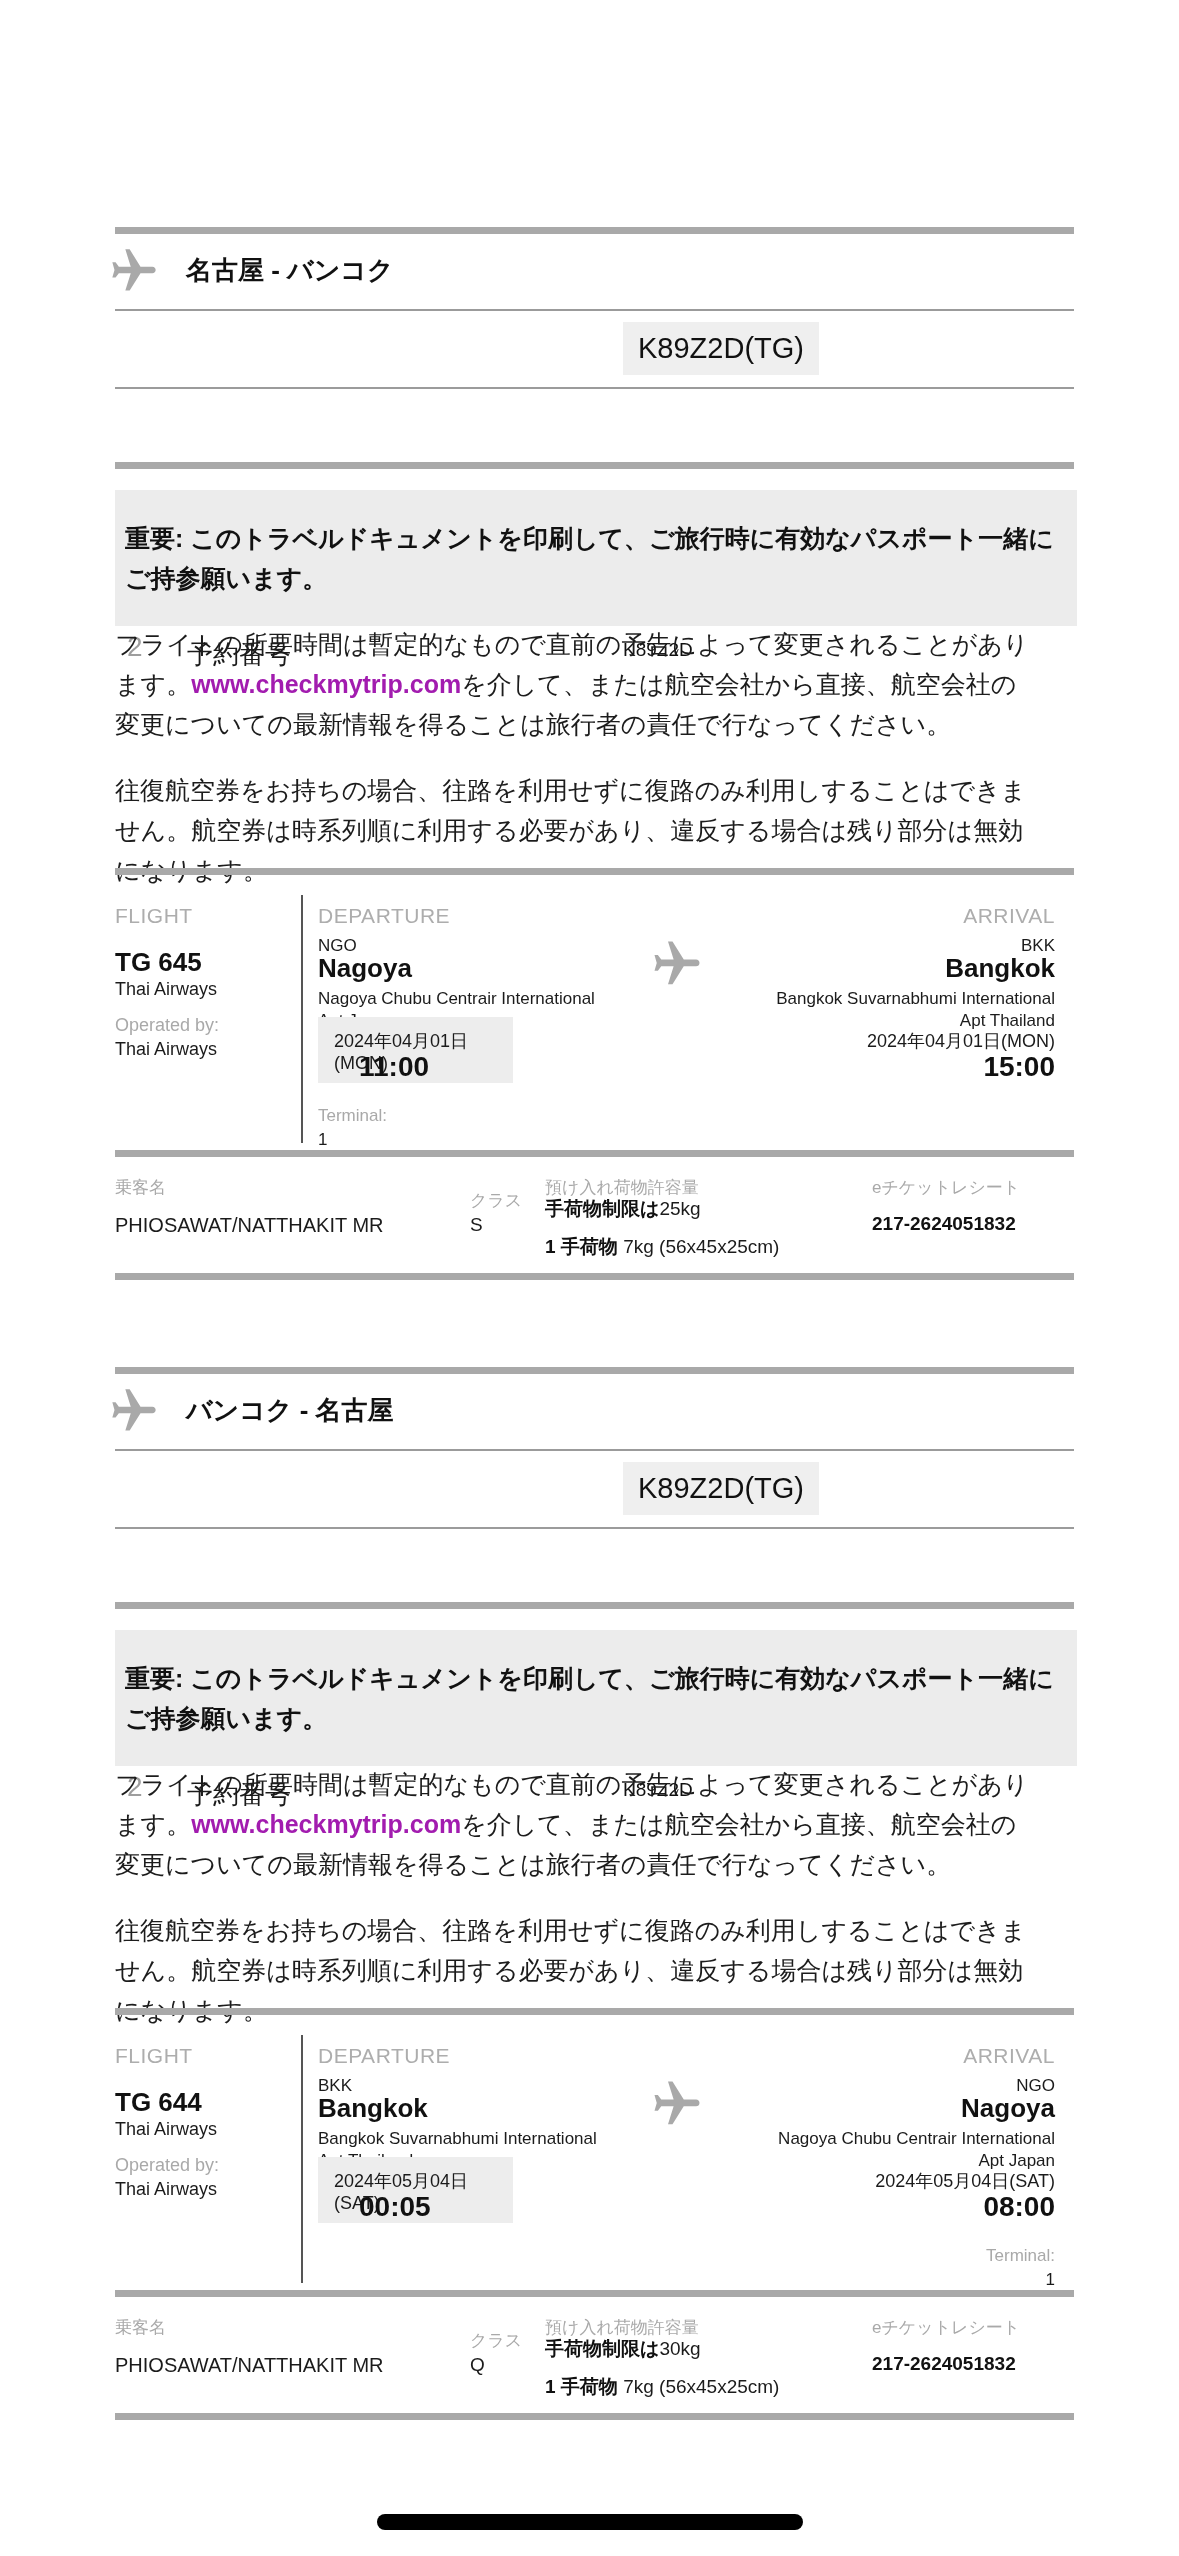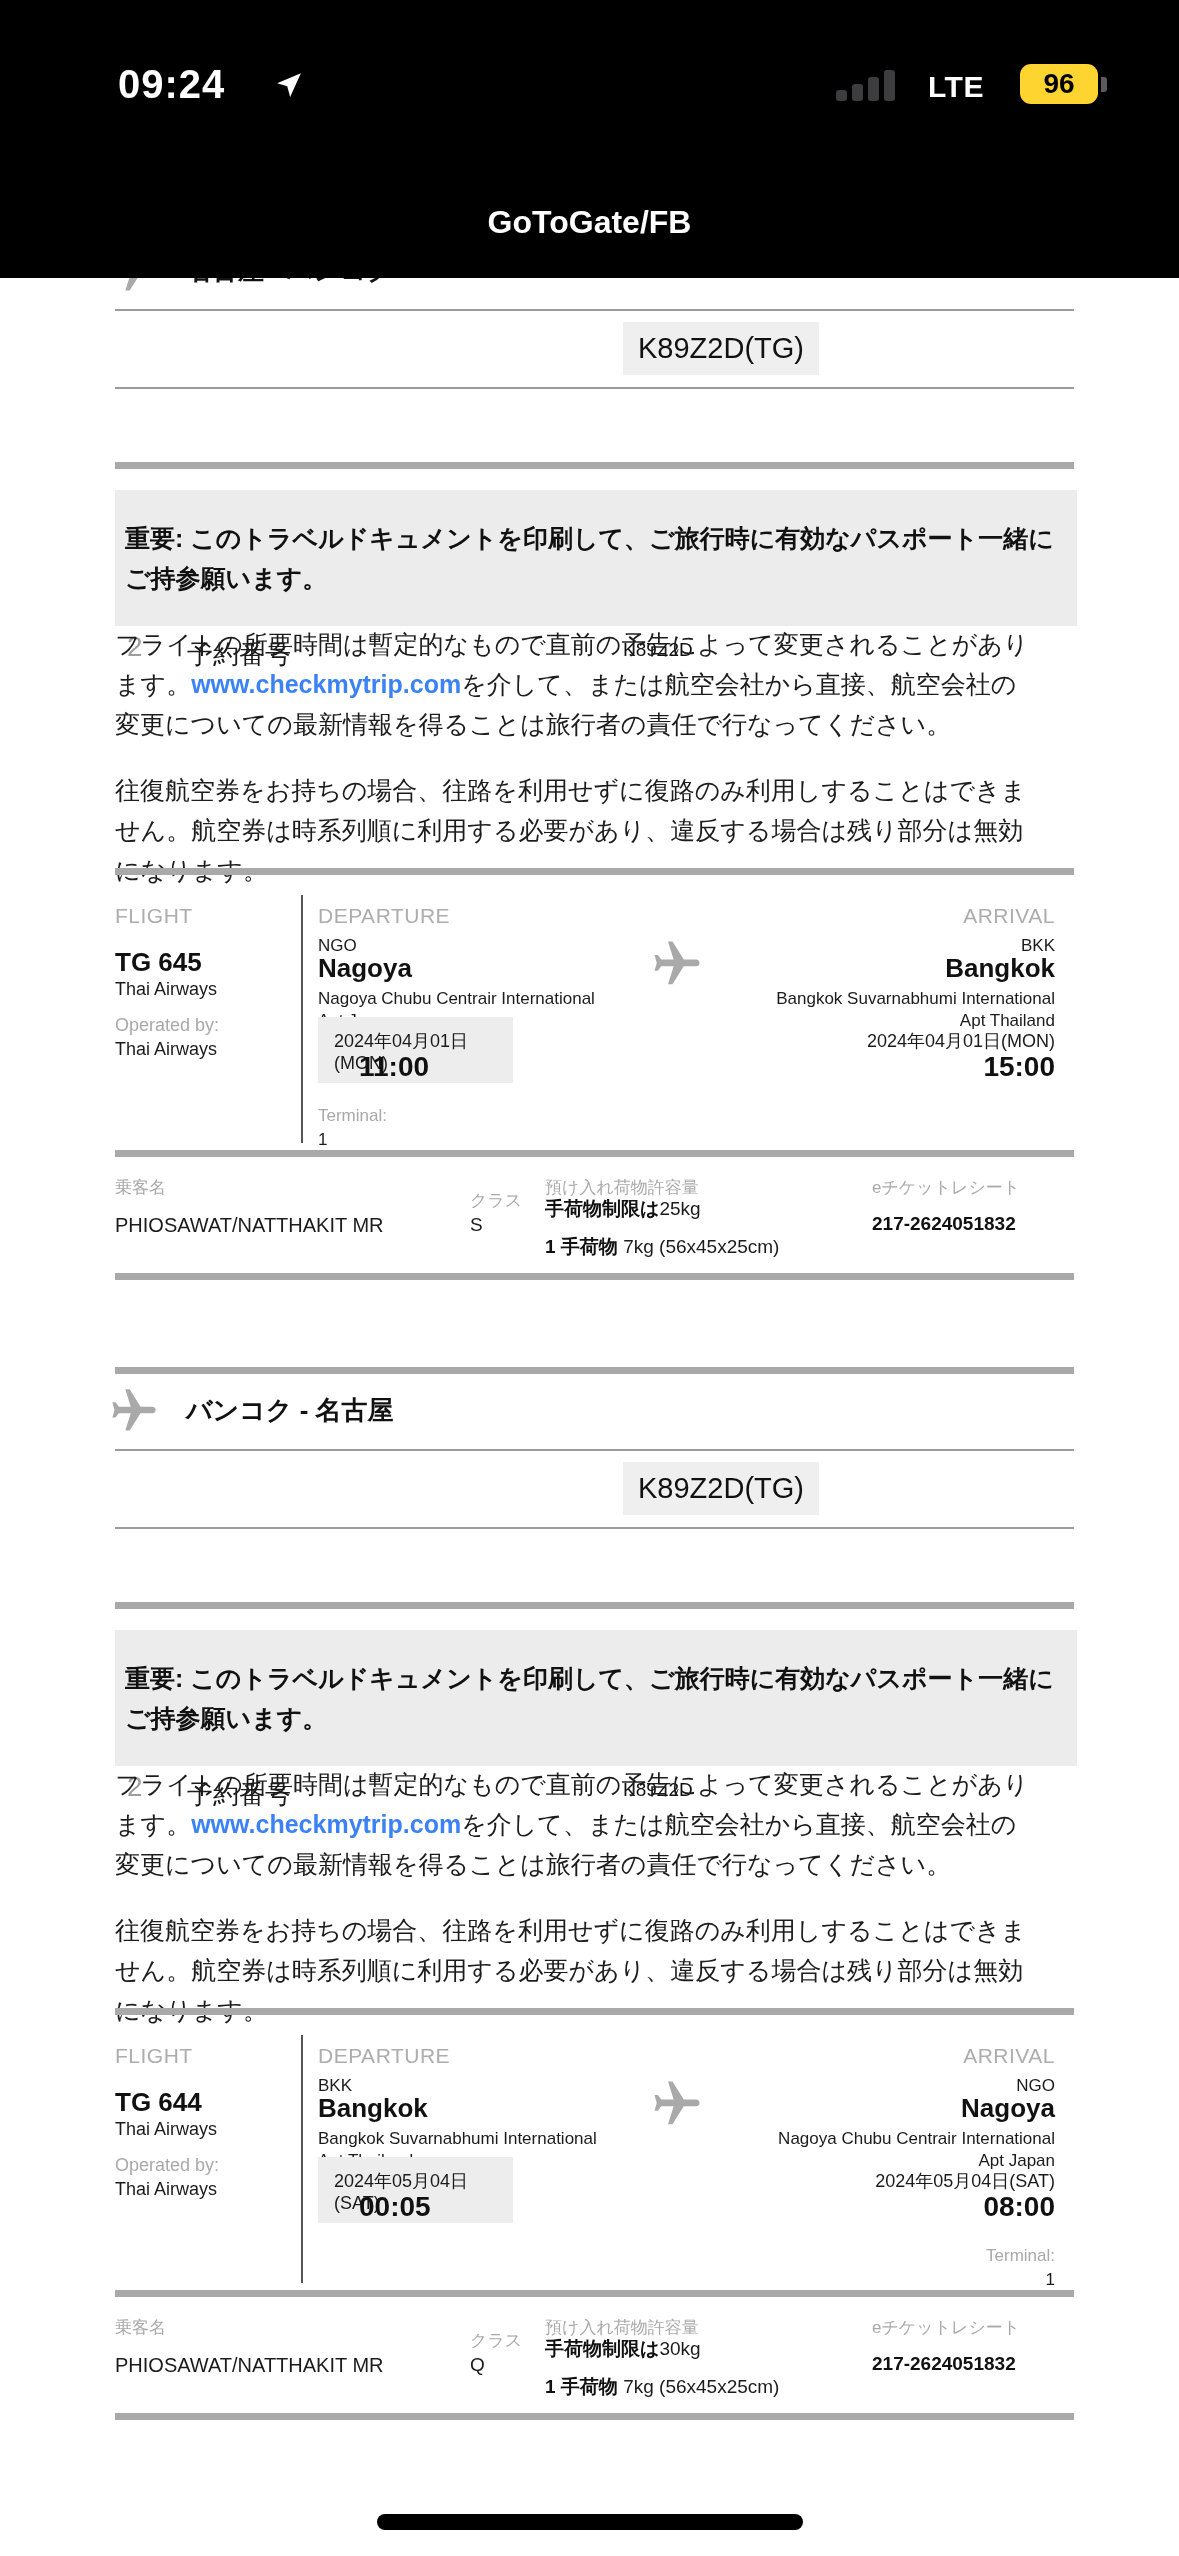--- a/index.html
+++ b/index.html
@@ -35,21 +35,21 @@
   .rowlabel{position:absolute;left:187px;font-size:26px;color:#1b1b1b;}
   .num1{top:328px;} .lab1{top:334px;}
   .valbox{position:absolute;left:623px;top:95px;background:#efefef;padding:10px 15px;font-size:29px;color:#111;}
   .num2{top:404px;} .lab2{top:410px;}
   .val2{position:absolute;left:623px;top:412px;font-size:19px;color:#111;}
   .bar-rows{top:235px;}
   .important{position:absolute;left:115px;right:102px;top:263px;background:#ececec;
              padding:28px 10px;text-align:left;font-size:25px;font-weight:bold;line-height:40px;color:#111;}
   .para{position:absolute;left:115px;width:926px;font-size:25px;line-height:40px;color:#1c1c1c;}
   .para1{top:372px;} .para2{top:518px;}
-  .para a{color:#3b82f6;font-weight:bold;text-decoration:none;}
+  .para a{color:#a21caf;font-weight:bold;text-decoration:none;}
   
   .fcard{position:absolute;left:0;top:641px;width:100%;height:517px;}
   .fcard .bar-top{top:0;} .fcard .bar-bot{top:282px;}
   .fc{position:absolute;} 
   .vline{position:absolute;left:301px;top:27px;width:2px;height:248px;background:#555;}
   .colhead{font-size:21px;color:#adadad;letter-spacing:.5px;top:36px;}
   .ch-flight{left:115px;} .ch-dep{left:318px;} .ch-arr{right:124px;}
   .fnum{left:115px;top:79px;font-size:26px;font-weight:bold;color:#111;text-align:center;}
   .fair{left:115px;top:111px;font-size:18px;}
   .oplab{left:115px;top:147px;font-size:18px;color:#a9a9a9;}
@@ -225,33 +225,15 @@
       <div class="ph ph4">eチケットレシート</div>
       <div class="pname">PHIOSAWAT/NATTHAKIT MR</div>
       <div class="pclass">Q</div>
       <div class="bag1"><span class="bagb">手荷物制限は</span><span>30kg</span></div>
       <div class="bag2"><span class="bagb">1 手荷物</span><span> 7kg (56x45x25cm)</span></div>
       <div class="peticket">217-2624051832</div>
     </div>
     <div class="bar bar-pax"></div>
   </section>
 
-  <header class="apphead">
-    <div class="sb-time">09:24</div>
-    <svg class="sb-loc" viewBox="0 0 24 24">
-        <path d="M21.5 2.5 L2.5 10.6 l8.1 2.3 L12.9 21.5 Z"></path>
-      </svg>
-    <div class="sb-signal">
-        <i></i>
-        <i></i>
-        <i></i>
-        <i></i>
-      </div>
-    <div class="sb-lte">LTE</div>
-    <div class="sb-batt">
-        <span>96</span>
-      </div>
-    <div class="sb-batt-nub"></div>
-    <div class="app-title">GoToGate/FB</div>
-  </header>
 
   <div class="home-ind"></div>
 </div>
 
 </body></html>

